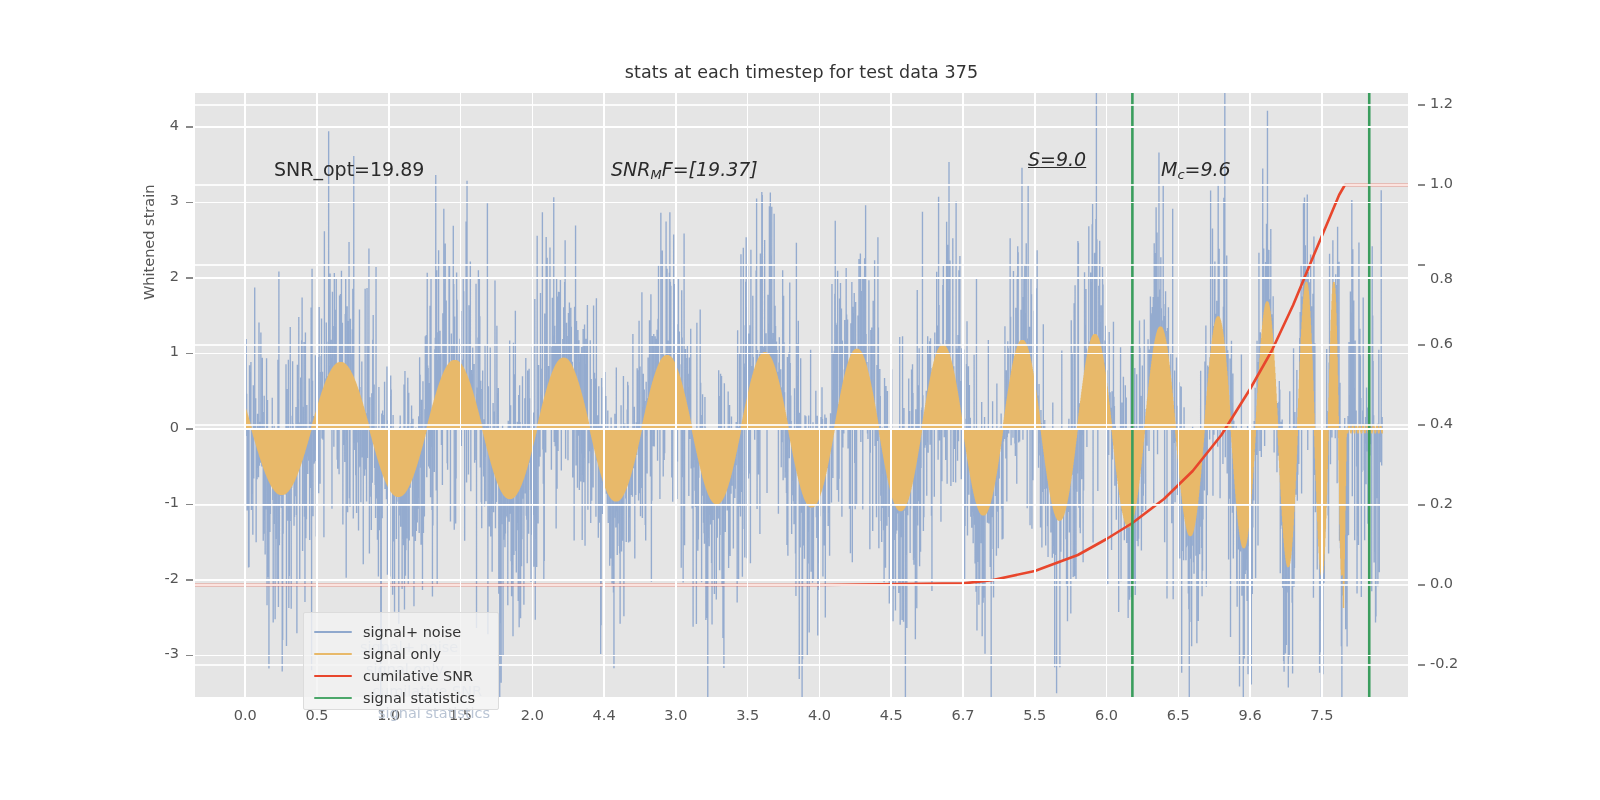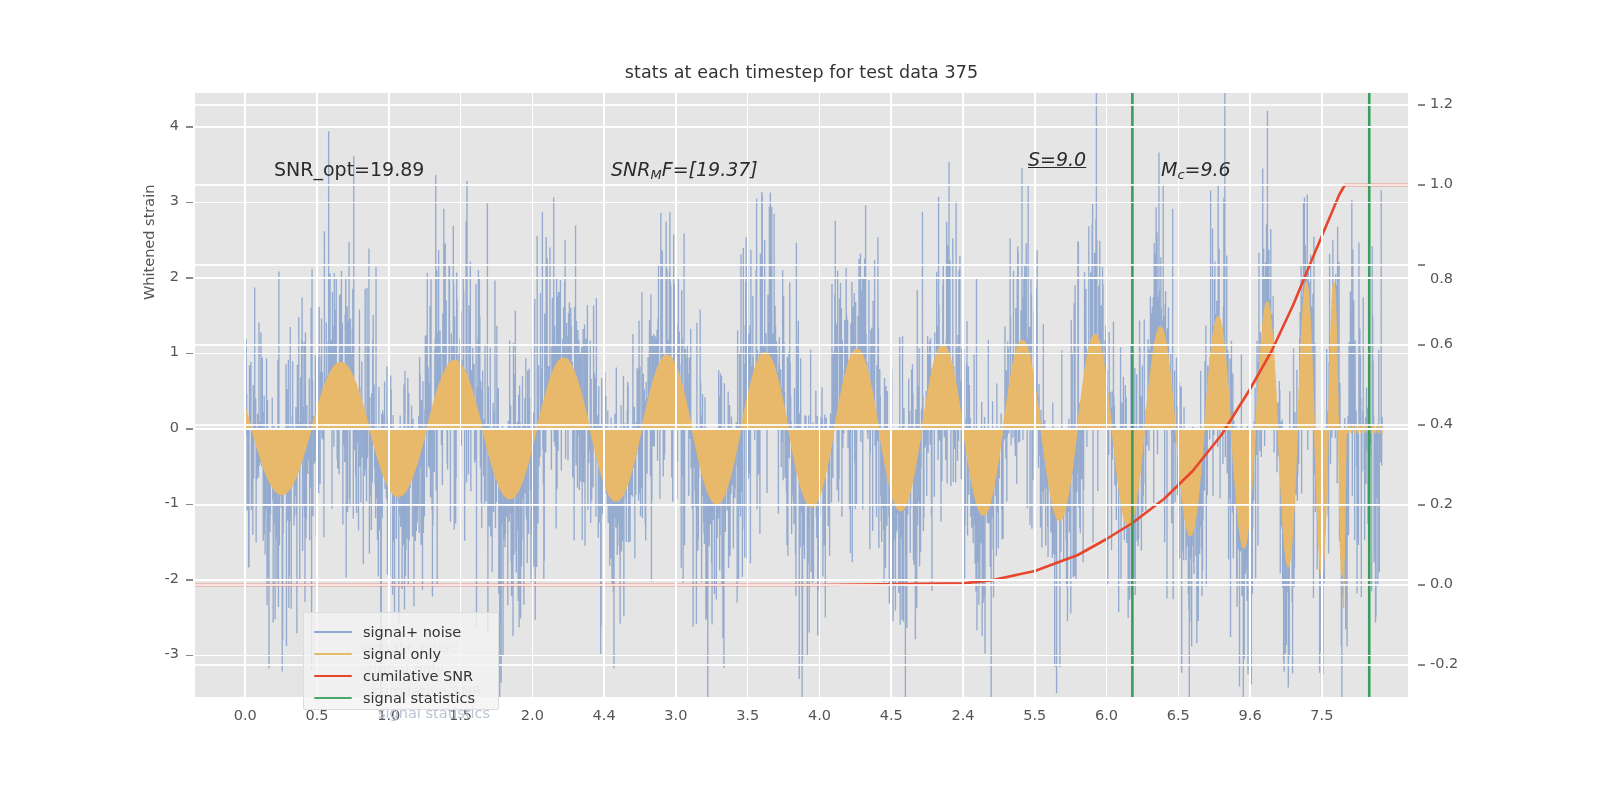--- a/index.html
+++ b/index.html
@@ -144,21 +144,21 @@
       <div class="tick-x" style="left: 215.243px; top: 707px;">0.0</div>
       <div class="tick-x" style="left: 287.018px; top: 707px;">0.5</div>
       <div class="tick-x" style="left: 358.793px; top: 707px;">1.0</div>
       <div class="tick-x" style="left: 430.568px; top: 707px;">1.5</div>
       <div class="tick-x" style="left: 502.343px; top: 707px;">2.0</div>
       <div class="tick-x" style="left: 574.118px; top: 707px;">4.4</div>
       <div class="tick-x" style="left: 645.893px; top: 707px;">3.0</div>
       <div class="tick-x" style="left: 717.669px; top: 707px; text-align: center;">3.5</div>
       <div class="tick-x" style="left: 789.444px; top: 707px;">4.0</div>
       <div class="tick-x" style="left: 861.219px; top: 707px;">4.5</div>
-      <div class="tick-x" style="left: 932.994px; top: 707px;">2.4</div>
+      <div class="tick-x" style="left: 932.994px; top: 707px;">6.7</div>
       <div class="tick-x" style="left: 1004.77px; top: 707px;">5.5</div>
       <div class="tick-x" style="left: 1076.54px; top: 707px;">6.0</div>
       <div class="tick-x" style="left: 1148.32px; top: 707px;">6.5</div>
       <div class="tick-x" style="left: 1220.09px; top: 707px;">9.6</div>
       <div class="tick-x" style="left: 1291.87px; top: 707px;">7.5</div>
     </div>
   <div id="annots">
       <div class="annot" style="left: 274px; top: 158px;">SNR_opt=19.89</div>
       <div class="annot" style="left: 611px; top: 158px;"><i>SNR</i><span class="sub">M</span><i>F=[19.37]</i></div>
       <div class="annot" style="left: 1028px; top: 148px; text-decoration: underline;"><i>S</i><i>=9.0</i></div>

